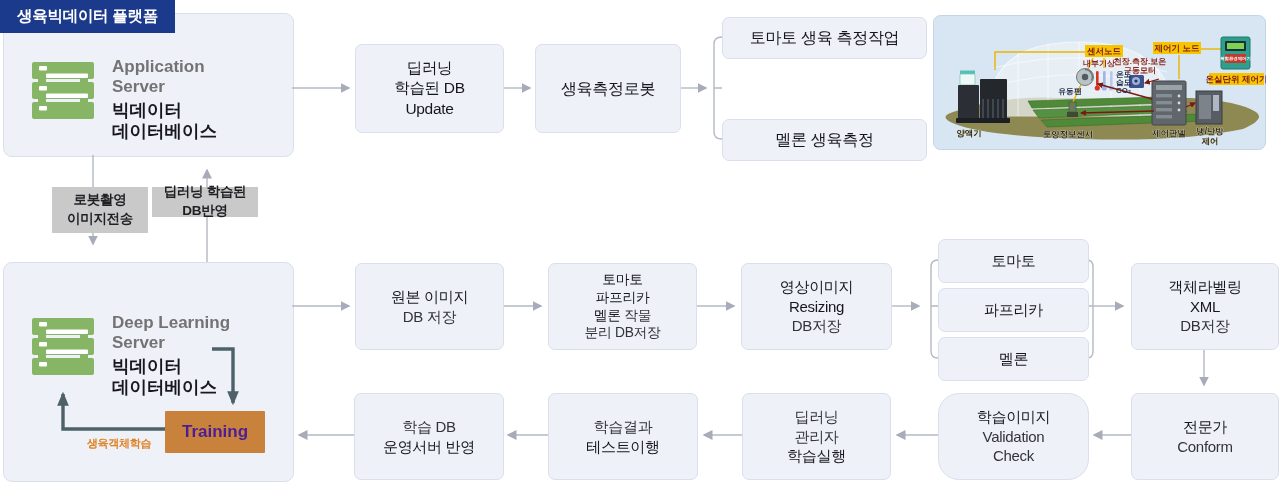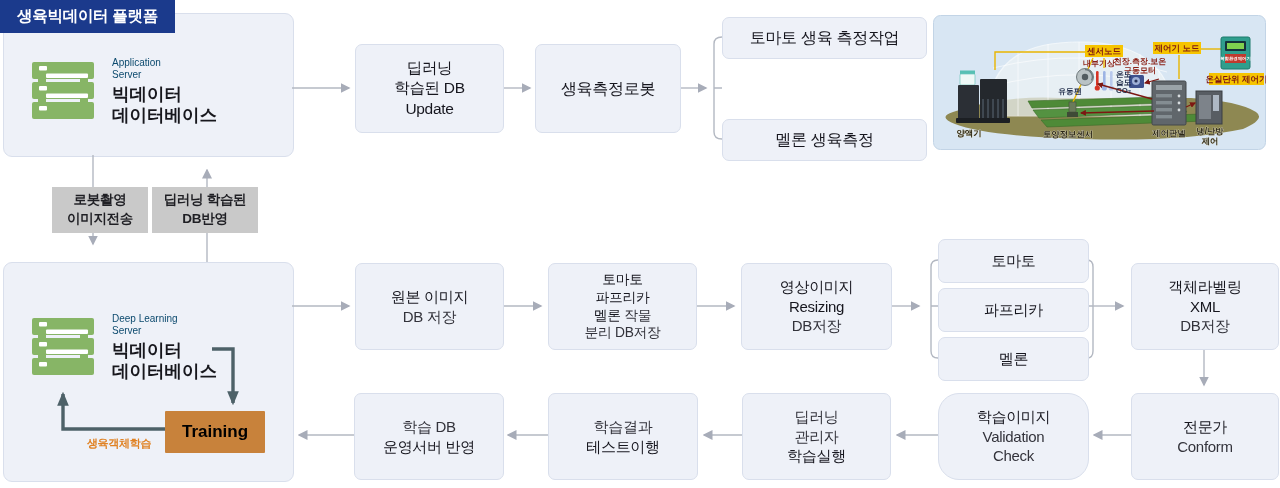--- a/index.html
+++ b/index.html
@@ -16,23 +16,23 @@
   .fbox span{white-space:pre-line;}
   .b{font-weight:normal;color:#16161e;}
   .r{font-weight:normal;color:#33333b;}
   .f16{font-size:16px;}
   .f14{font-size:13.8px;line-height:1.3;}
   .glabel{position:absolute;background:var(--gray_label_bg,#c9c9c9);display:flex;align-items:center;
           justify-content:center;text-align:center;font-size:13.5px;font-weight:600;color:#1f1f24;
           line-height:1.4;z-index:2;white-space:pre-line;letter-spacing:-0.3px;}
   .server-icon{position:absolute;z-index:2;}
   .server-text{position:absolute;z-index:2;}
-  .stype{font-size:10px;color:#0c4a6e;line-height:1.18;white-space:pre-line;}
+  .stype{font-size:17px;color:#737373;line-height:1.18;white-space:pre-line;font-weight:bold;}
   .sname{font-size:17.5px;font-weight:bold;color:#17171d;line-height:1.22;margin-top:3px;white-space:pre-line;}
-  .training{position:absolute;background:var(--training_orange,#c8823b);color:#000000;font-weight:bold;
+  .training{position:absolute;background:var(--training_orange,#c8823b);color:#4c1d95;font-weight:bold;
             font-size:17px;display:flex;align-items:center;justify-content:center;z-index:2;border-radius:1px;}
   .onote{position:absolute;color:var(--accent_orange,#e08224);font-size:11px;font-weight:bold;
          text-align:center;z-index:2;letter-spacing:-0.3px;}
   .greenhouse{position:absolute;z-index:2;}
   svg text{font-family:"Liberation Sans","DejaVu Sans",sans-serif;}
   .ghr{font-size:8.5px;font-weight:bold;fill:var(--greenhouse_red,#7d1712);}
   .ghr2{font-size:8px;font-weight:bold;fill:#8a1d12;}
   .ghn{font-size:7.8px;font-weight:bold;fill:#1f2b49;}
   .ghb{font-size:8.4px;font-weight:bold;fill:#2c2817;stroke:#e9e4cd;stroke-width:0.5;paint-order:stroke;}
   .ghd{font-size:4.4px;font-weight:bold;fill:#ffffff;}
@@ -135,21 +135,21 @@
 Server</div>
     <div class="sname">빅데이터
 데이터베이스</div>
   </div>
 
   <div class="training" style="left:165px;top:411px;width:100px;height:42px;">Training</div>
   <div class="onote" style="left:64px;top:436px;width:110px;">생육객체학습</div>
 
   <div class="glabel" style="left:52px;top:187px;width:96px;height:46px;">로봇촬영
 이미지전송</div>
-  <div class="glabel" style="left:152px;top:187px;width:106px;height:46px;">딥러닝 학습된
+  <div class="glabel" style="left:152px;top:187px;width:106px;height:30px;">딥러닝 학습된
 DB반영</div>
 
   <div class="fbox" style="left:355px;top:44px;width:147px;height:87px;">
     <span class="b" style="font-size:15.5px">딥러닝
 학습된 DB
 Update</span>
   </div>
   <div class="fbox f16" style="left:535px;top:44px;width:144px;height:87px;">
     <span class="b">생육측정로봇</span>
   </div>

